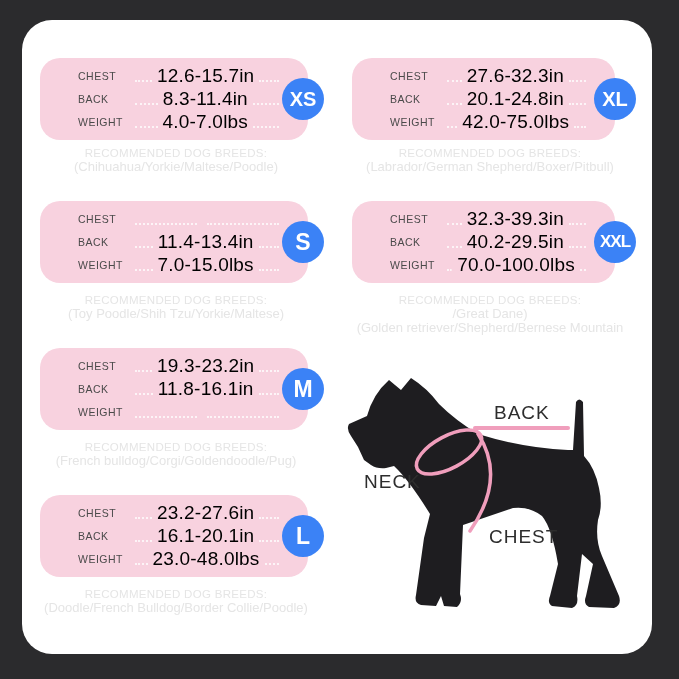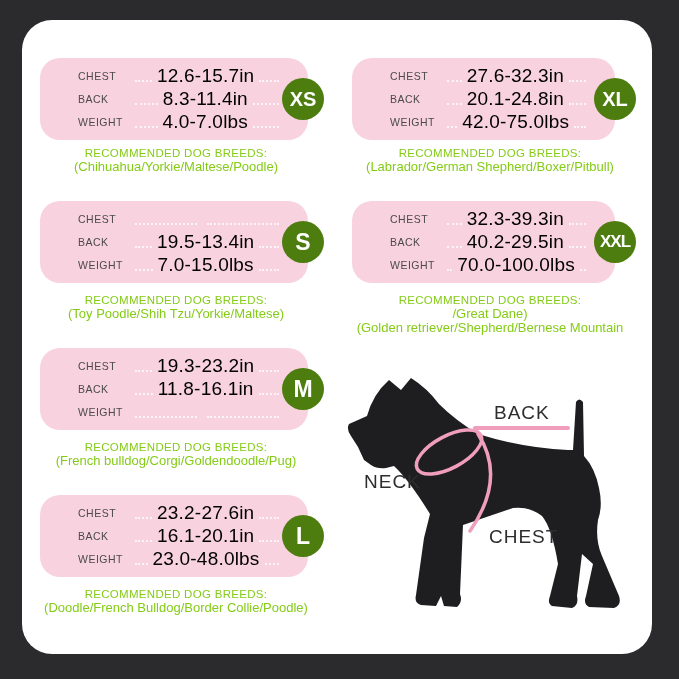--- a/index.html
+++ b/index.html
@@ -22,30 +22,30 @@
   .c-xxl{left:352px;top:201px;width:263px}
 
   .row{display:flex;align-items:center;height:23px;}
   .lbl{font-size:10.5px;letter-spacing:.5px;color:#4a4a4a;width:52px;flex:none;}
   .val{font-size:19px;color:#000000;letter-spacing:.2px;white-space:nowrap;}
   .dots{flex:1;height:0;border-bottom:2px dotted rgba(255,255,255,.75);
         margin:10px 5px 0 5px;}
   .d2{flex:1.15;}
 
   .badge{position:absolute;top:50%;transform:translateY(-50%);
-         width:42px;height:42px;border-radius:50%;background:#4d7c0f;
+         width:42px;height:42px;border-radius:50%;background:#3b82f6;
          color:#ffffff;font-weight:bold;display:flex;align-items:center;
          justify-content:center;right:-16px;}
   .c-xl .badge,.c-xxl .badge{right:-21px;text-align:center;}
   .b1{font-size:23px;}
   .b2{font-size:20px;}
   .b3{font-size:17px;letter-spacing:-1px;}
 
   
-  .breeds{position:absolute;width:322px;text-align:center;color:#84cc16;}
+  .breeds{position:absolute;width:322px;text-align:center;color:#e5e5e5;}
   .btitle{font-size:11.5px;letter-spacing:.3px;line-height:14px;}
   .bline{font-size:13px;line-height:14px;}
   .bk-xs {left:15px; top:146px}
   .bk-s  {left:15px; top:293px}
   .bk-m  {left:15px; top:440px}
   .bk-l  {left:15px; top:587px}
   .bk-xl {left:329px;top:146px}
   .bk-xxl{left:329px;top:293px}
 
   
@@ -118,21 +118,21 @@
 
   <section class="card c-s">
     <div class="row">
       <span class="lbl">CHEST</span>
       <span class="dots"></span>
       <span class="dots d2"></span>
     </div>
     <div class="row">
       <span class="lbl">BACK</span>
       <span class="dots"></span>
-      <span class="val">19.5-13.4in</span>
+      <span class="val">11.4-13.4in</span>
       <span class="dots d2"></span>
     </div>
     <div class="row">
       <span class="lbl">WEIGHT</span>
       <span class="dots"></span>
       <span class="val">7.0-15.0lbs</span>
       <span class="dots d2"></span>
     </div>
     <div class="badge b1">S</div>
   </section>

